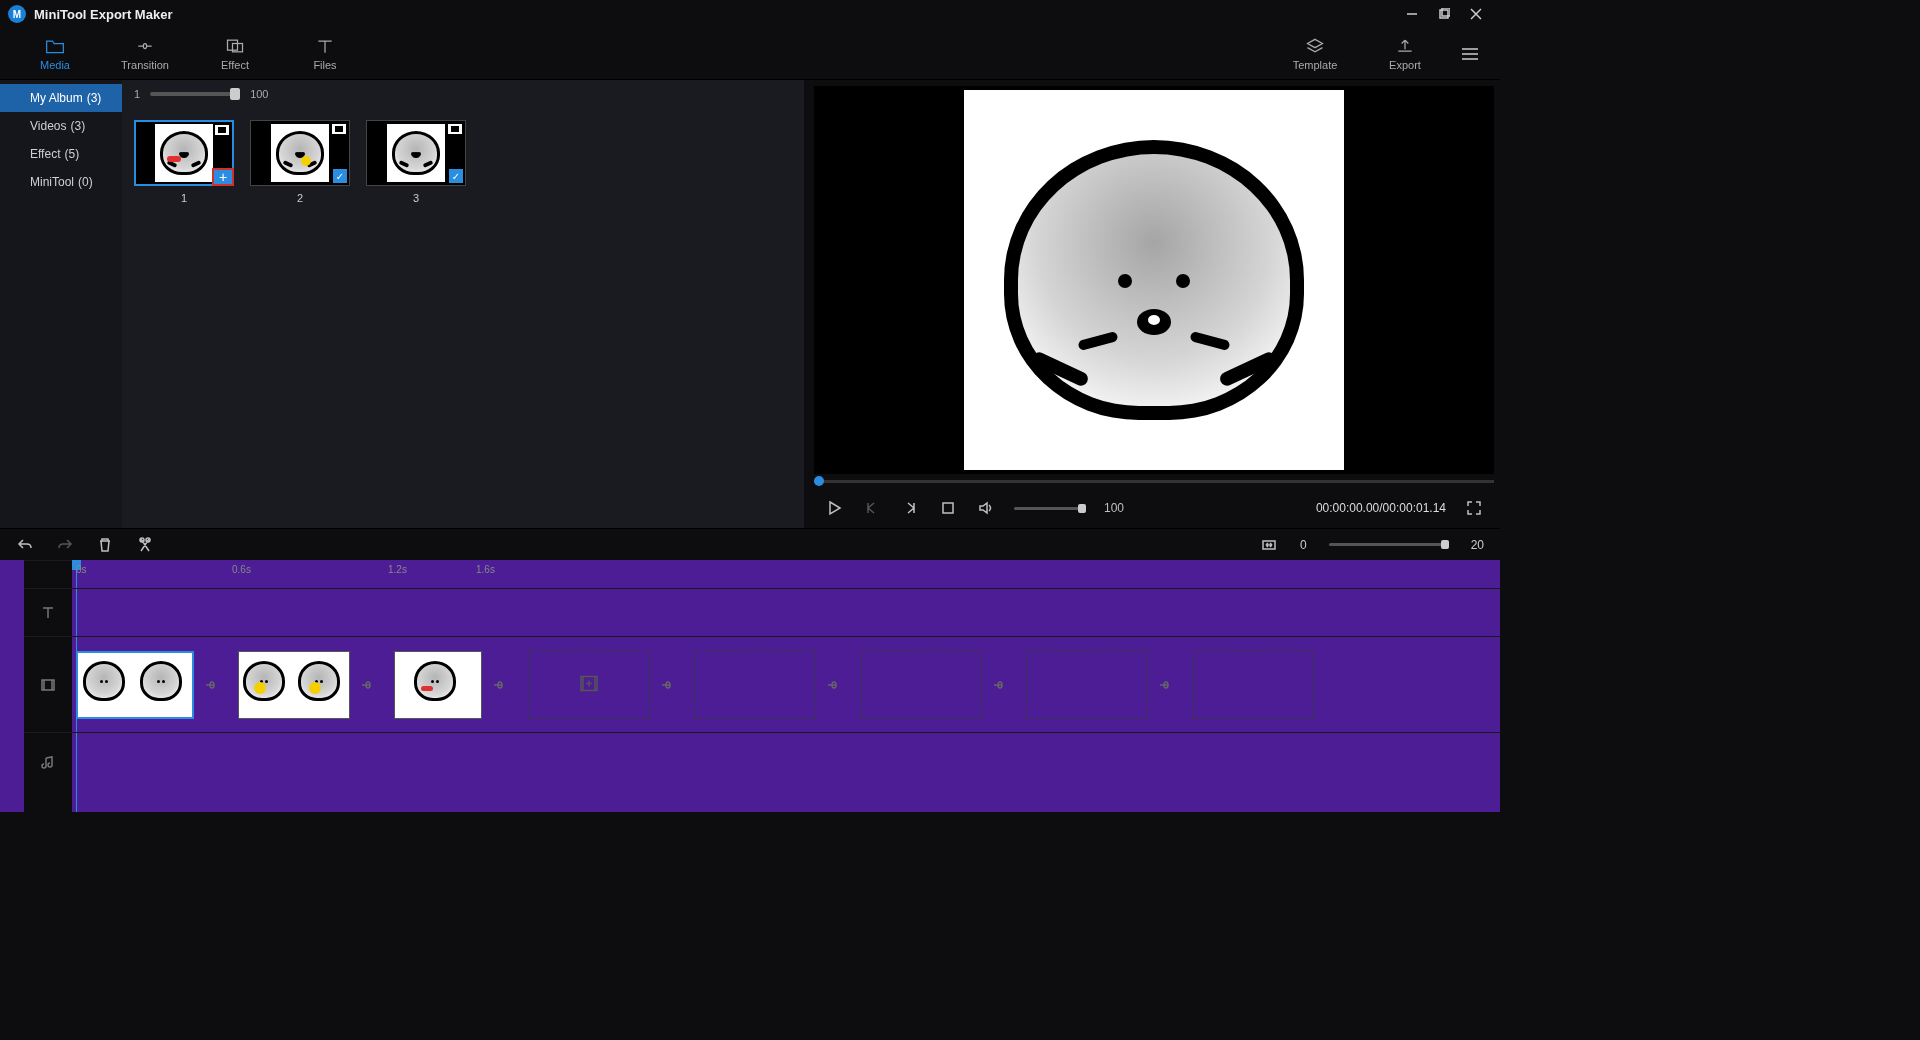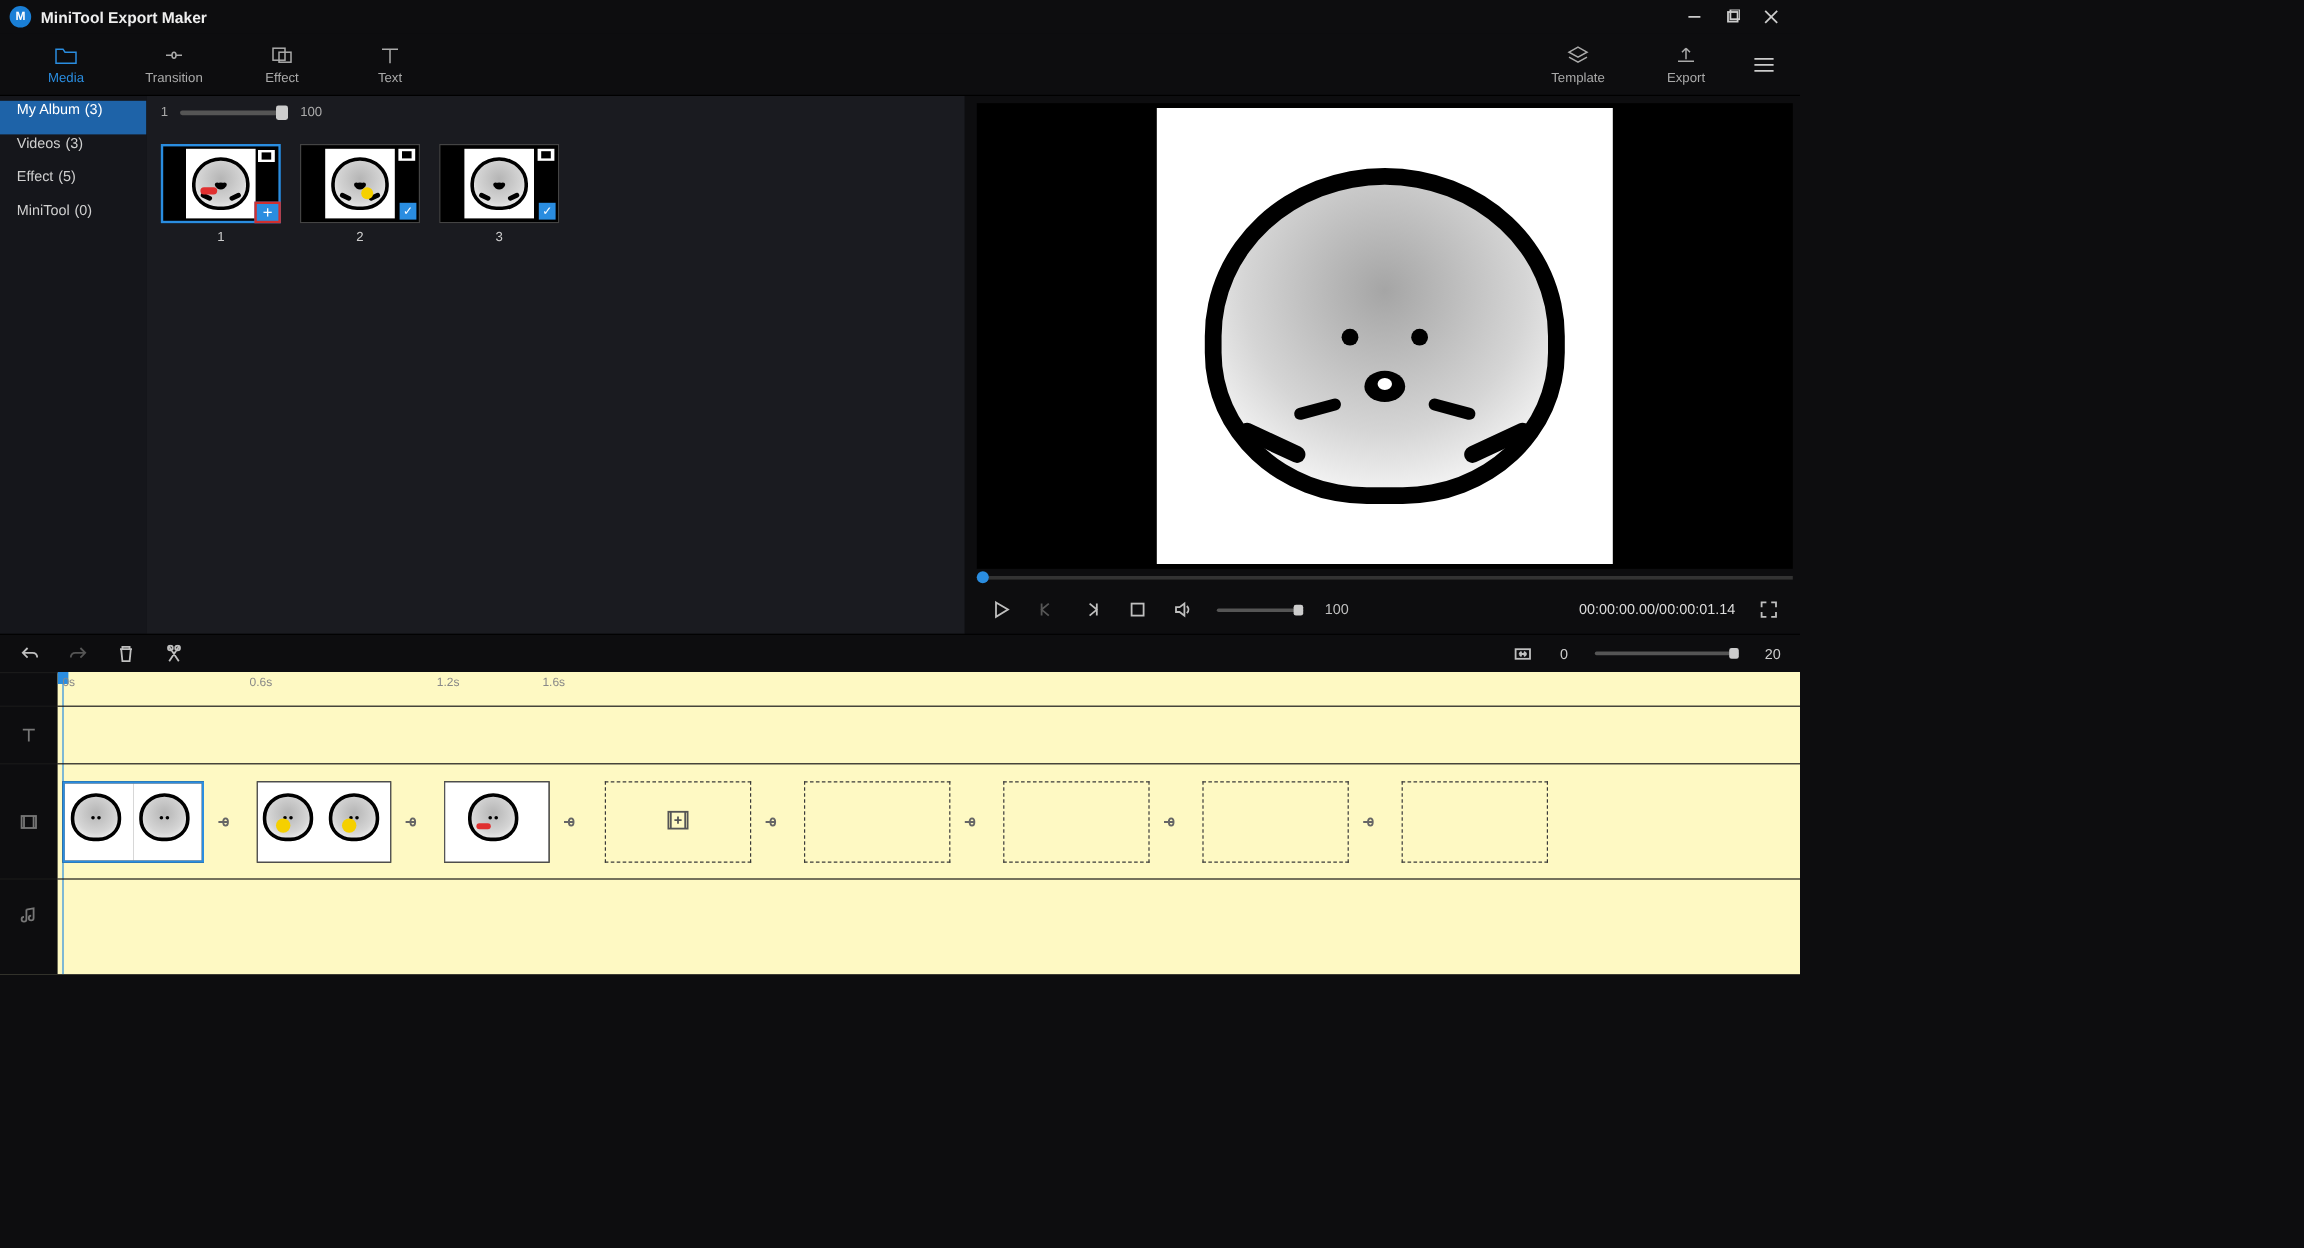--- a/index.html
+++ b/index.html
@@ -64,22 +64,22 @@
   height: 448px;
 }
 
 .sidebar {
   width: 122px;
   background: #15161b;
   padding-top: 4px;
 }
 .sideitem {
   height: 28px;
-  display: flex; 
-  padding-left: 14px;
+  display: flex; align-items: center;
+  padding-left: 30px;
   font-size: 12px;
   cursor: pointer;
   color: #d0d0d0;
 }
 .sideitem.active { background: #1e63a8; color: #ffffff; }
 .sideitem .count { margin-left: 4px; color: inherit; }
 
 .mediapanel {
   flex: 0 0 682px;
   background: #1a1b20;
@@ -242,21 +242,22 @@
 .tlbtn { width:18px; height:18px; display:flex; align-items:center; justify-content:center; cursor:pointer; }
 .tlbtn svg { width:16px; height:16px; stroke:#bfbfbf; fill:none; stroke-width:1.5; }
 .tlbtn.disabled svg { stroke:#555; }
 .timelinebar .spacer { flex:1; }
 .tlslider { width:120px; height:3px; background:#555; border-radius:2px; position:relative; }
 .tlslider .thumb { position:absolute; right:0; top:-3px; width:8px; height:9px; background:#ccc; border-radius:2px; }
 
 .timeline {
   height: 252px;
   display:flex;
-  background:#fef9c3;
+  background:#4c1d95;
+  padding-left:24px;
 }
 .trackheads {
   width: 48px;
   display:flex; flex-direction:column;
   background:#0d0d0f;
 }
 .trackhead {
   display:flex; align-items:center; justify-content:center;
   border-top:1px solid #1a1a1a;
 }
@@ -360,21 +361,21 @@
     <svg viewBox="0 0 24 20">
         <rect x="3" y="3" width="12" height="12"></rect>
         <rect x="9" y="7" width="12" height="10"></rect>
       </svg>
     <span class="lbl">Effect</span>
   </div>
   <div class="tbitem">
     <svg viewBox="0 0 24 20">
         <path d="M4 4h16M12 4v14"></path>
       </svg>
-    <span class="lbl">Text</span>
+    <span class="lbl">Files</span>
   </div>
   <div class="spacer"></div>
   <div class="tbitem">
     <svg viewBox="0 0 24 20">
         <path d="M12 2l9 5-9 5-9-5z M3 12l9 5 9-5"></path>
       </svg>
     <span class="lbl">Template</span>
   </div>
   <div class="tbitem">
     <svg viewBox="0 0 24 20">

